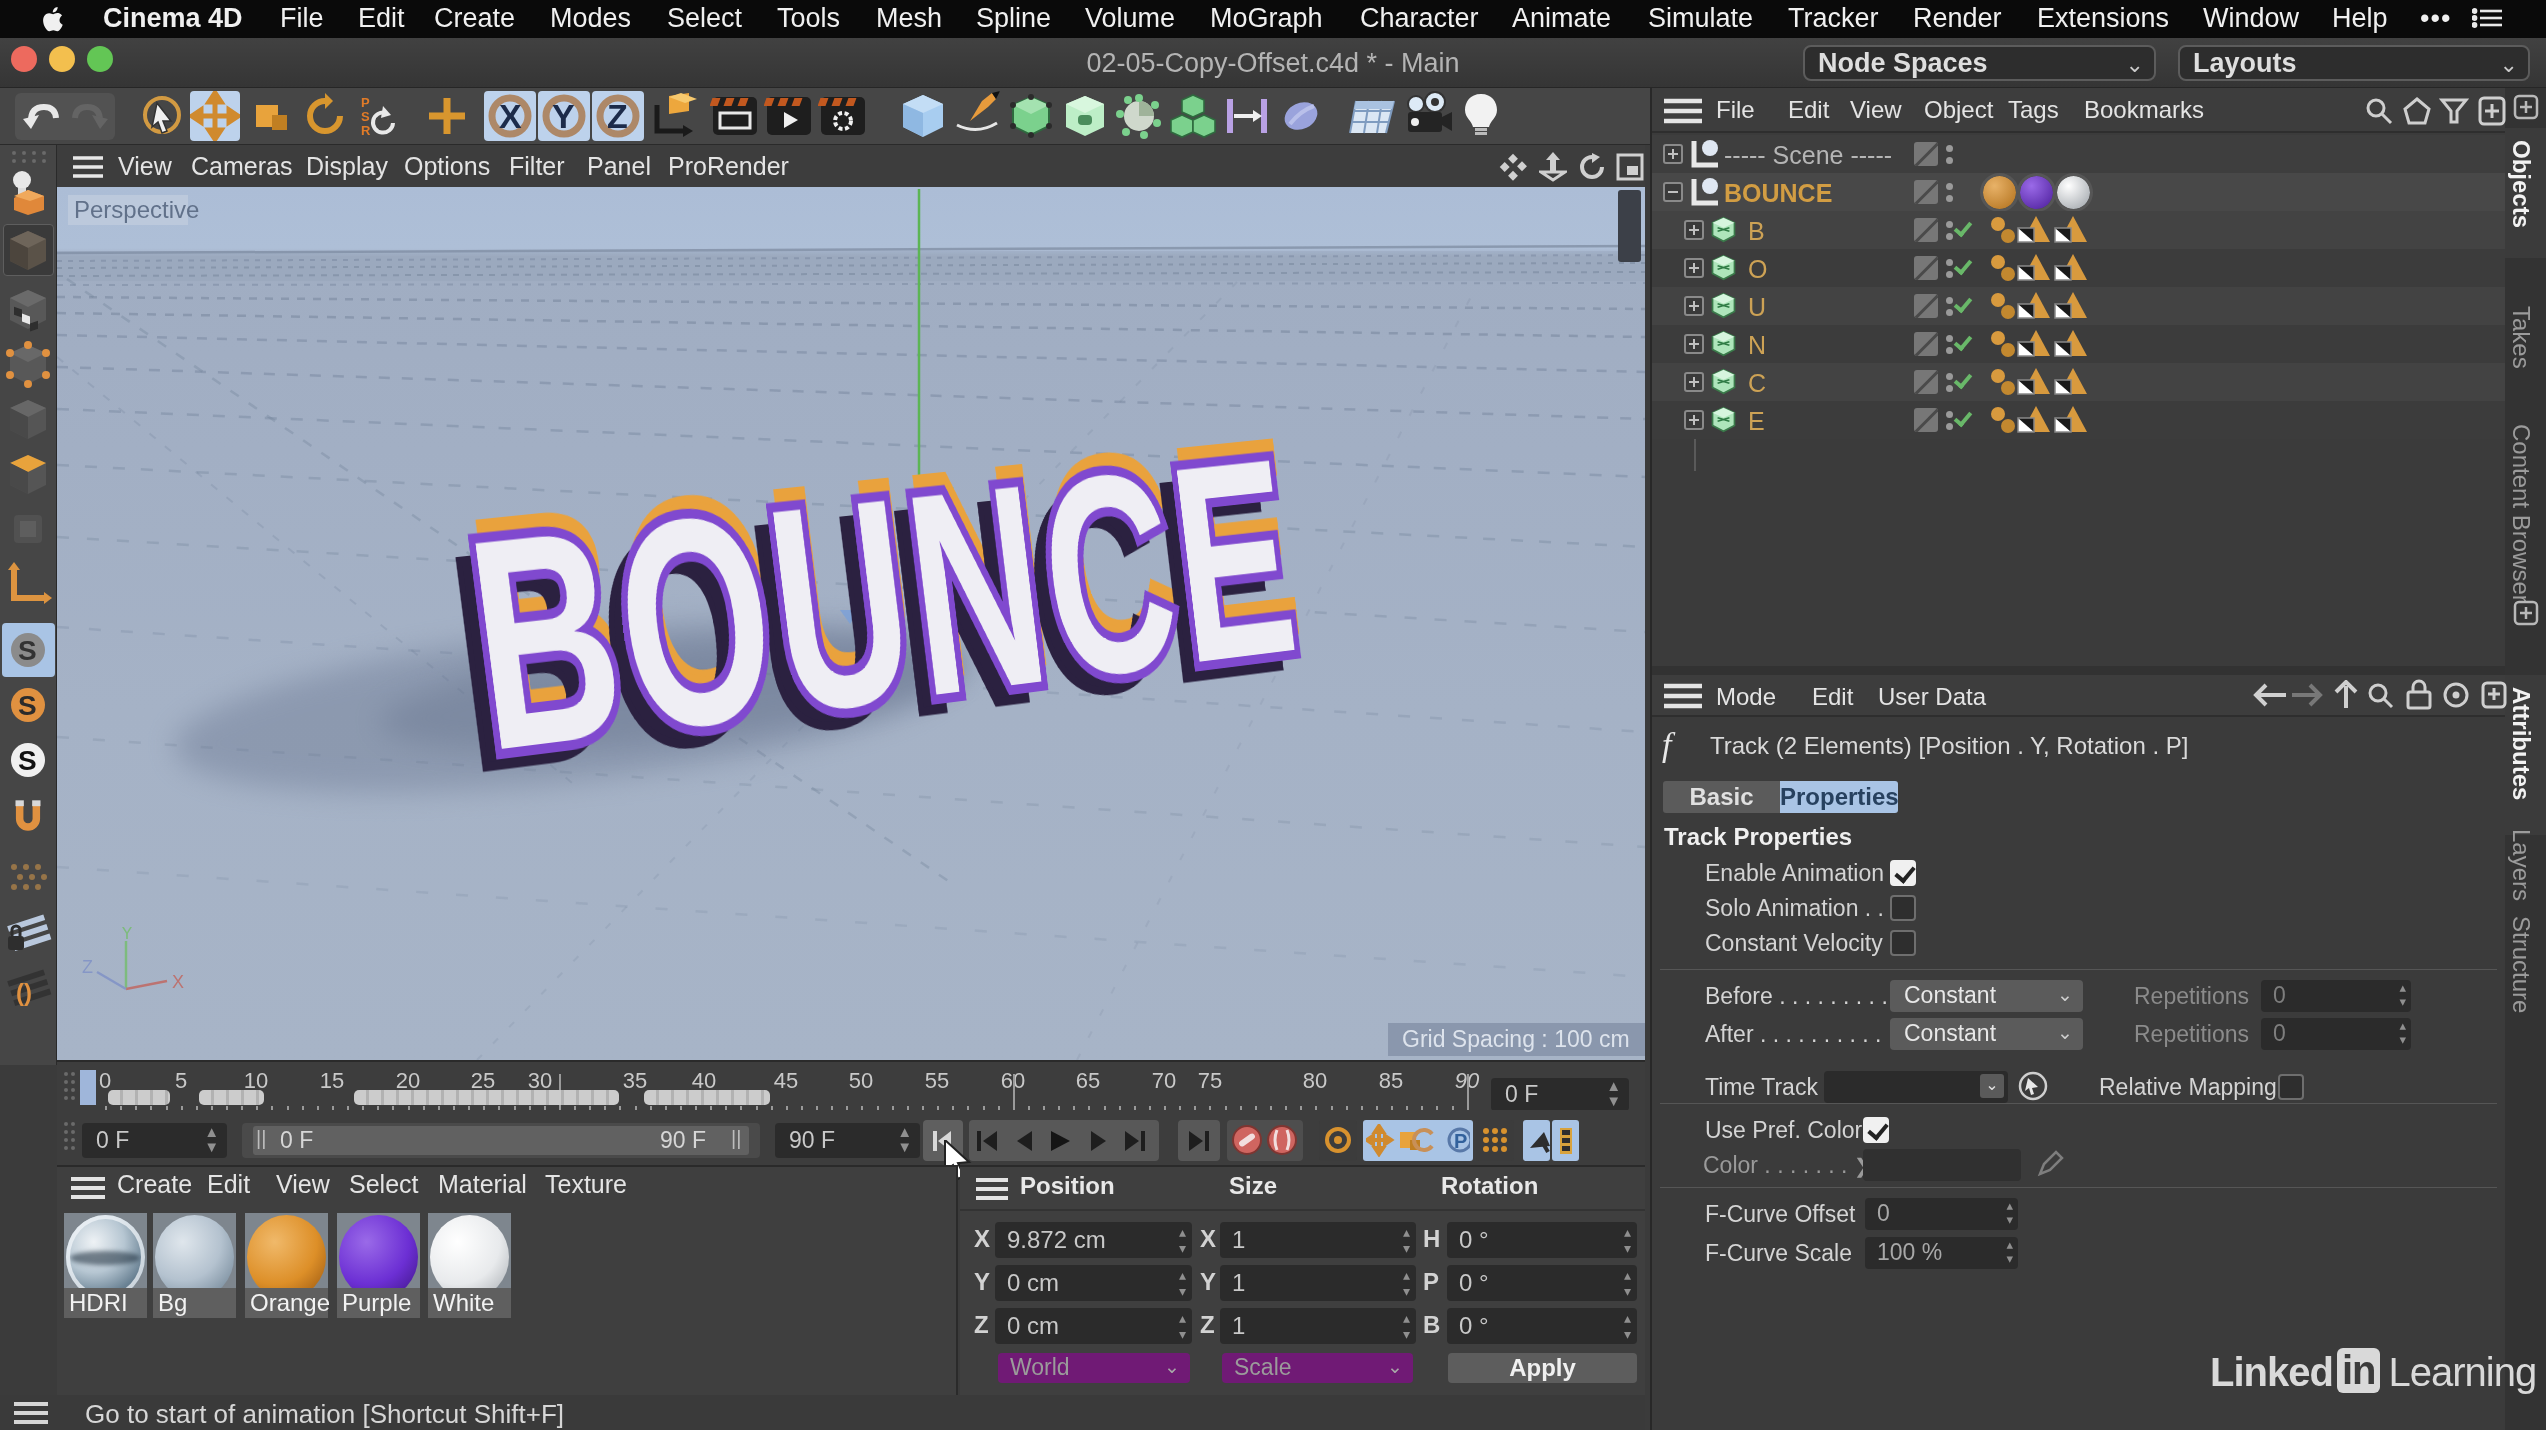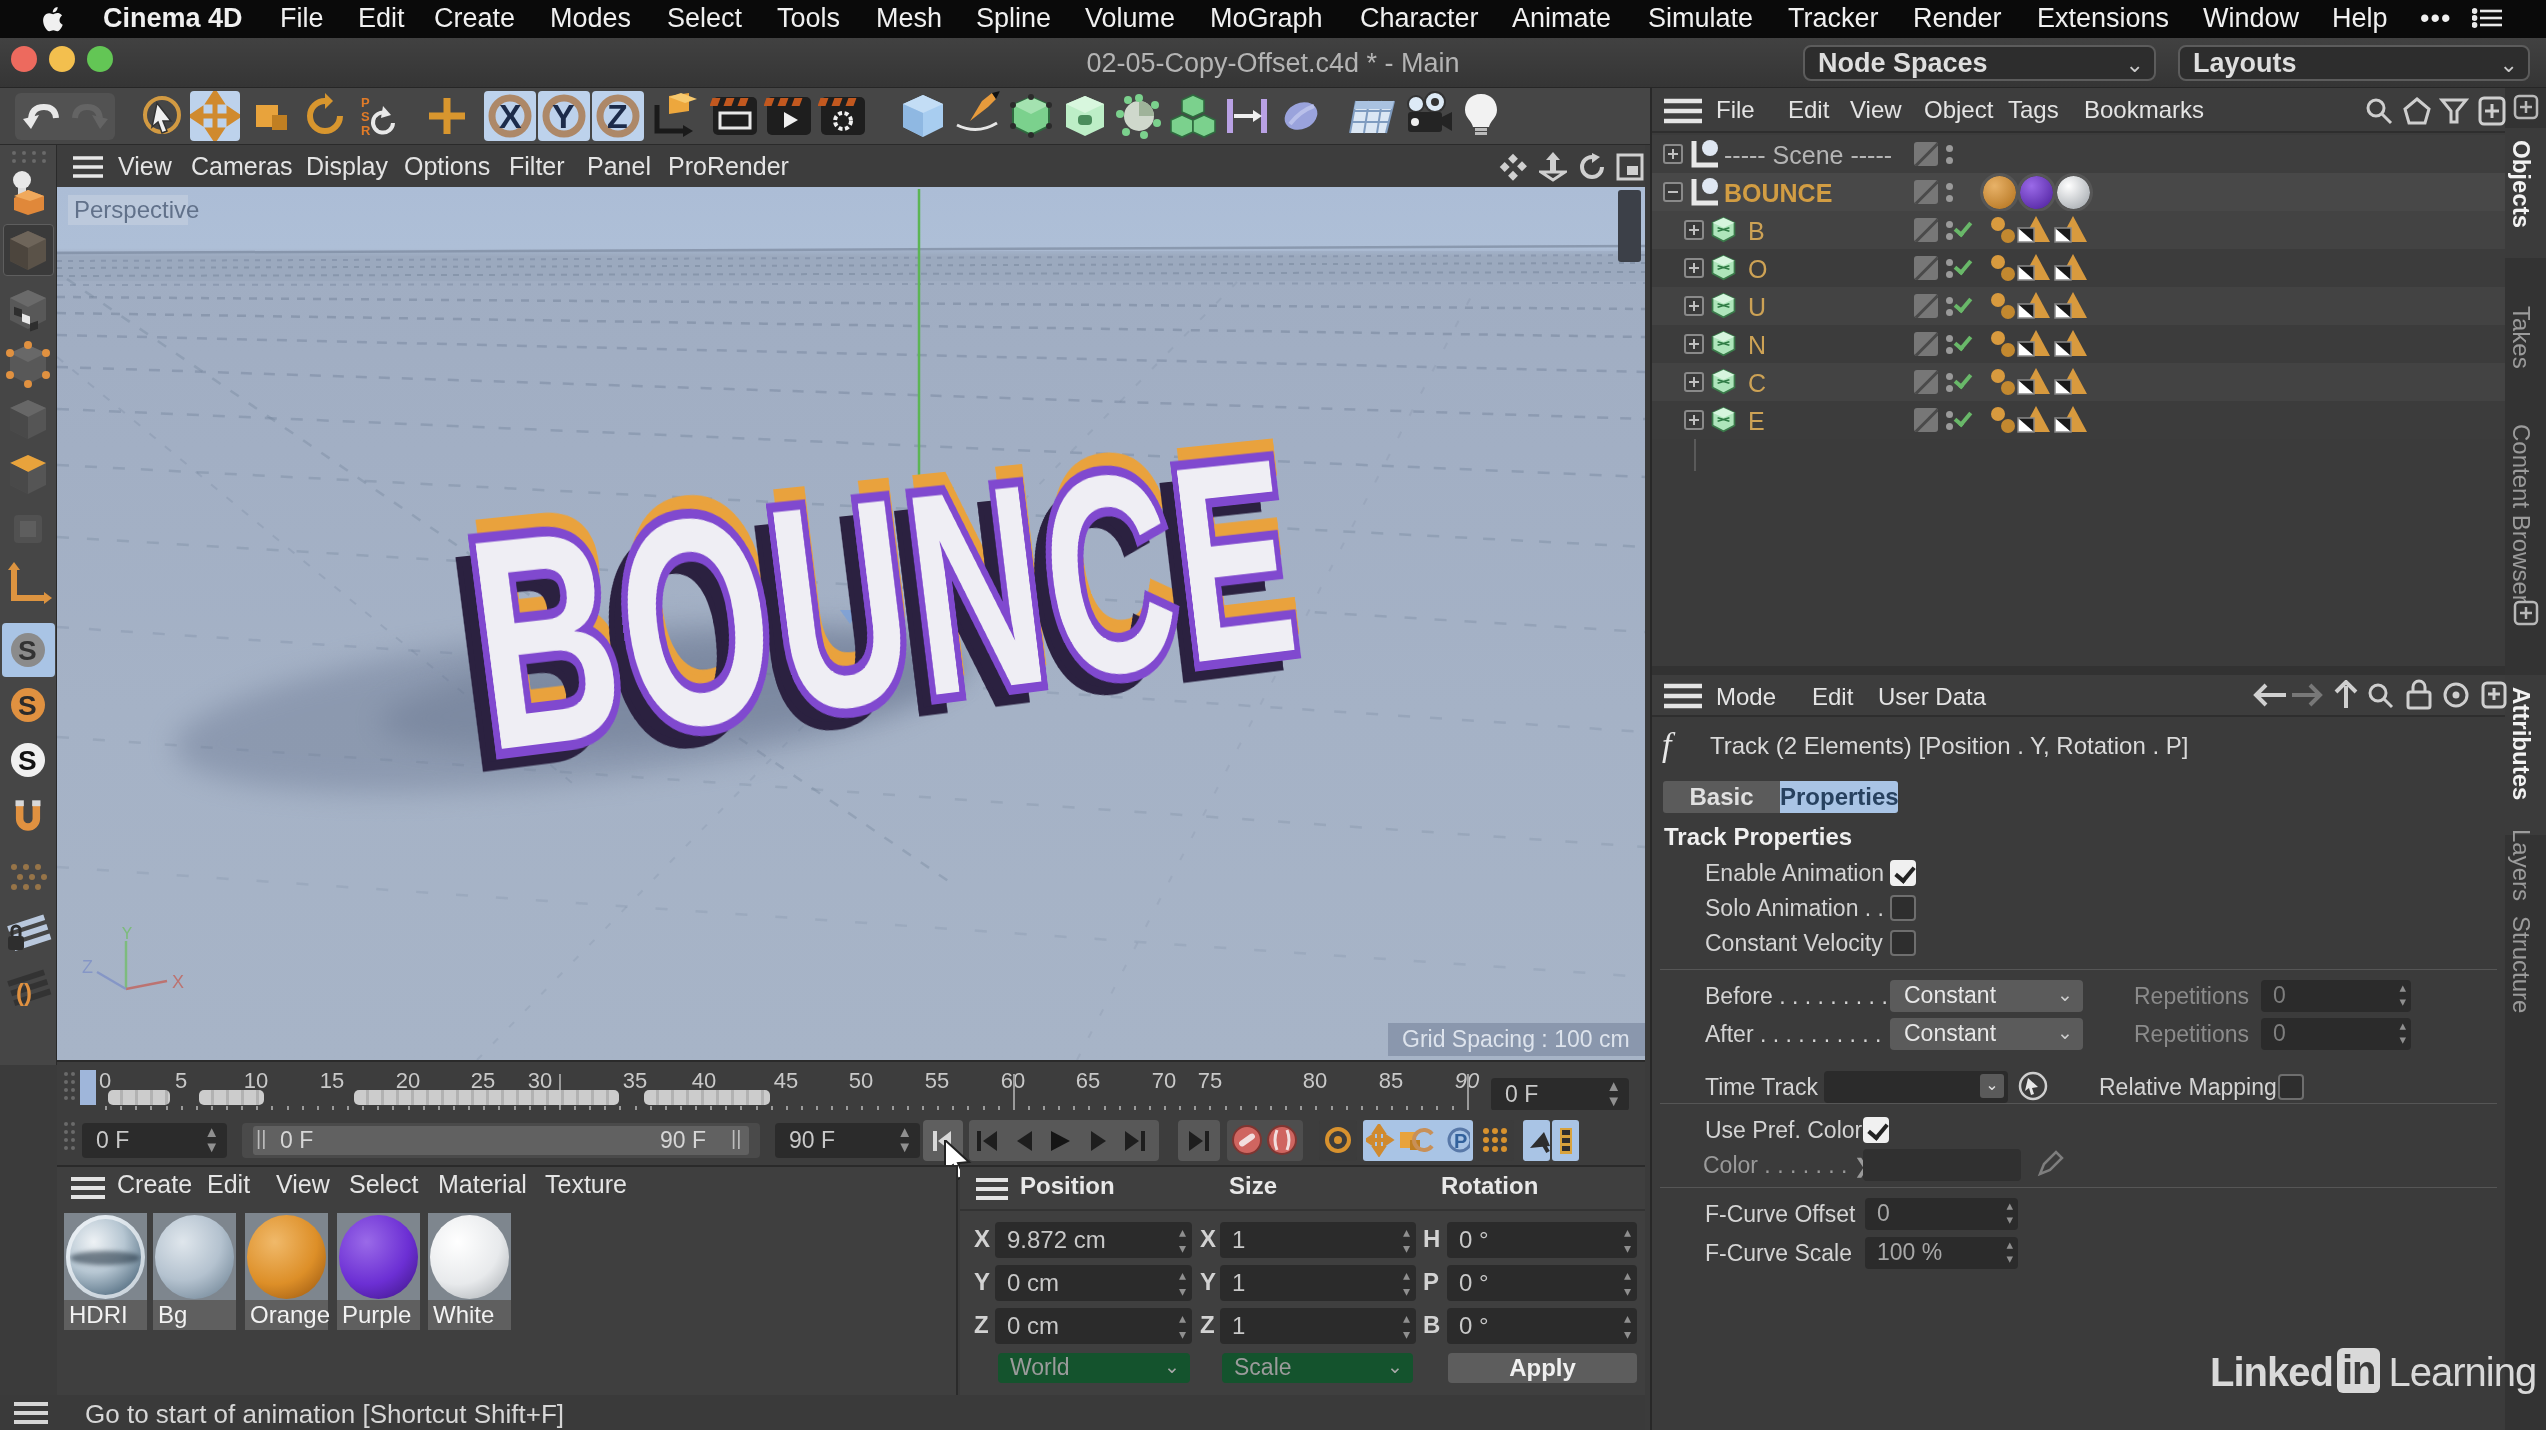--- a/index.html
+++ b/index.html
@@ -38,28 +38,28 @@
   
   #coords{position:absolute;left:960px;top:1165px;width:685px;height:230px;background:#3f3f3f;border-top:2px solid #2a2a2a;}
   
   #status{position:absolute;left:0;top:1395px;width:1645px;height:35px;background:#3a3a3a;color:#d6d6d6;font-size:26px;}
   
   #rpanel{position:absolute;left:1650px;top:88px;width:855px;height:1342px;background:#3b3b3b;border-left:2px solid #282828;z-index:3;}
   #tabstrip{position:absolute;left:2505px;top:88px;width:41px;height:1342px;background:#333333;}
   .vtab{position:absolute;left:0;width:41px;color:#9b9b9b;font-size:24px;}
   .vtab div{transform:rotate(90deg);transform-origin:left top;white-space:nowrap;position:absolute;left:30px;}
   
-  .matthumb{position:absolute;top:46px;width:83px;height:117px;background:#7e868e;}
+  .matthumb{position:absolute;top:46px;width:83px;height:105px;background:#7e868e;}
   .msphere{position:absolute;left:2px;top:2px;width:79px;height:84px;border-radius:50%;}
   .mring{position:absolute;left:2px;top:2px;width:79px;height:84px;border-radius:50%;border:4px solid rgba(240,244,248,.75);}
   .mlabel{position:absolute;left:0;bottom:0;width:83px;height:30px;background:#5f5f5f;color:#f2f2f2;font-size:24px;line-height:30px;padding-left:5px;}
   .clabel{position:absolute;color:#d2d2d2;font-size:24px;font-weight:bold;}
   .cfield{position:absolute;height:36px;background:#2b2b2b;border-radius:4px;color:#c8c8c8;font-size:24px;line-height:36px;padding-left:12px;}
   .cfield:after{content:"\25B4\A\25BE";white-space:pre;position:absolute;right:6px;top:2px;font-size:14px;line-height:16px;color:#8f8f8f;}
-  .cdrop{position:absolute;height:30px;background:#14532d;border-radius:4px;color:#9b9b9b;font-size:23px;line-height:28px;padding-left:12px;}
+  .cdrop{position:absolute;height:30px;background:#701a75;border-radius:4px;color:#9b9b9b;font-size:23px;line-height:28px;padding-left:12px;}
   .dchev{position:absolute;right:10px;top:0px;font-size:19px;color:#a8a8a8;}
   #ruler .num{position:absolute;top:6px;color:#c9c9c9;font-size:22px;transform:translateX(-50%);}
   #ruler .tick{position:absolute;top:44px;width:2px;height:6px;background:#9a9a9a;}
   #ruler .ltick{position:absolute;top:12px;width:2px;height:38px;background:#9a9a9a;}
   #ruler .kbar{position:absolute;top:28px;height:15px;border-radius:5px;background:repeating-linear-gradient(90deg,#cccccc 0 12px,#b2b2b2 12px 15px);}
   .pmenu{position:absolute;top:8px;color:#e4e4e4;font-size:24px;}
   .alabel{position:absolute;color:#d4d4d4;font-size:23px;}
   .alabel.dim{color:#8b8b8b;}
   .alabel.dim2{color:#9a9a9a;}
   .cb{position:absolute;width:26px;height:26px;background:#2e2e2e;border:2px solid #6e6e6e;border-radius:4px;}

